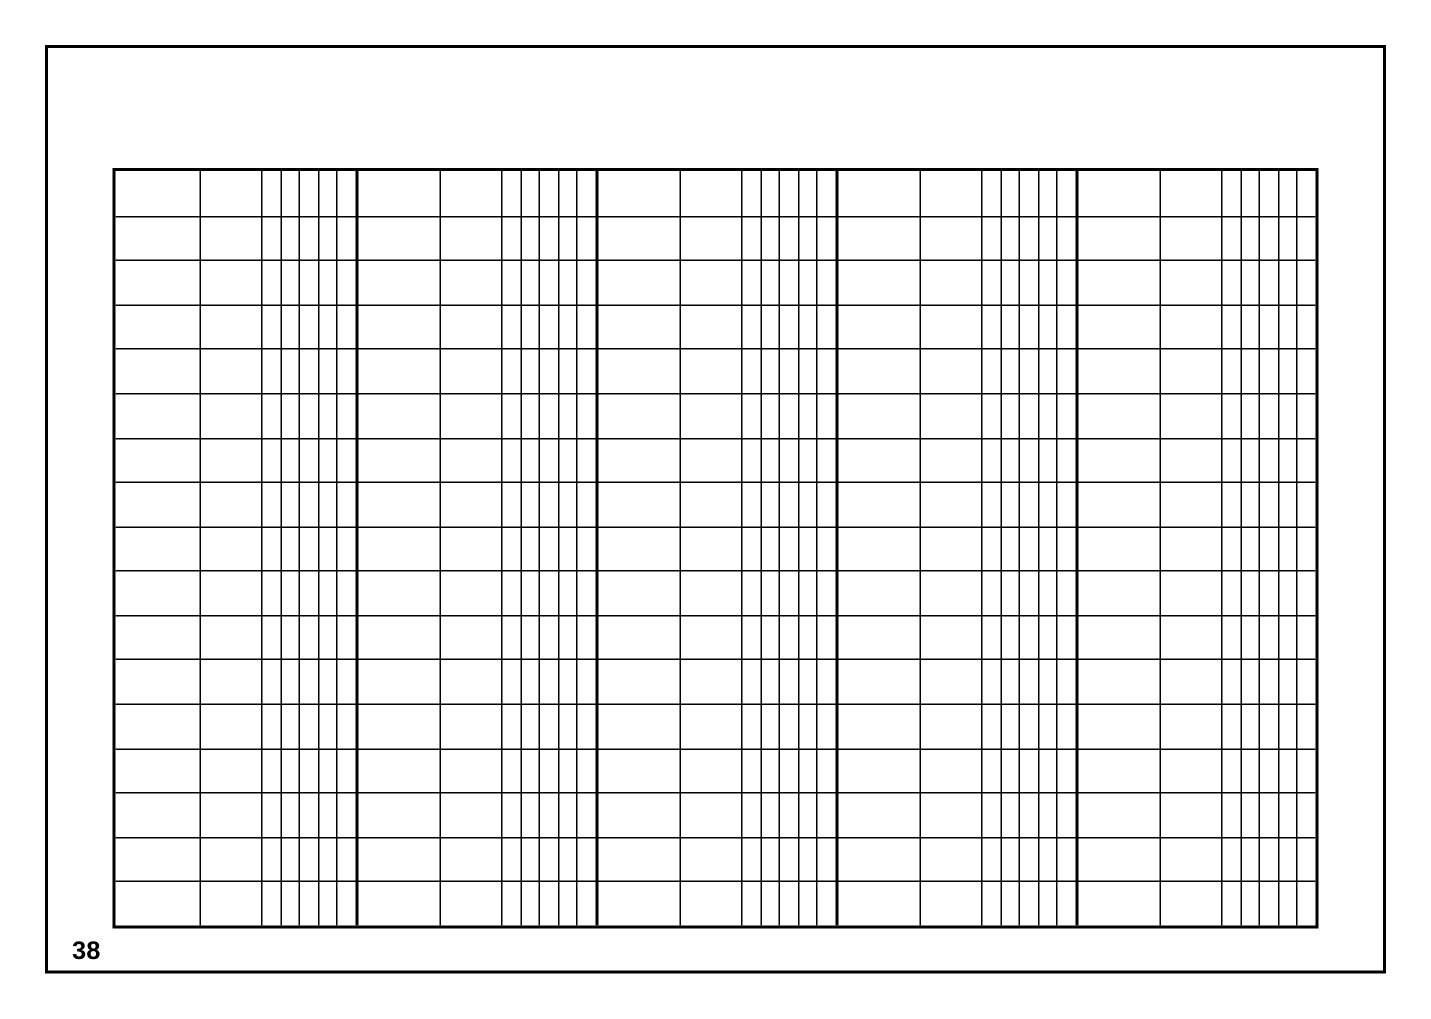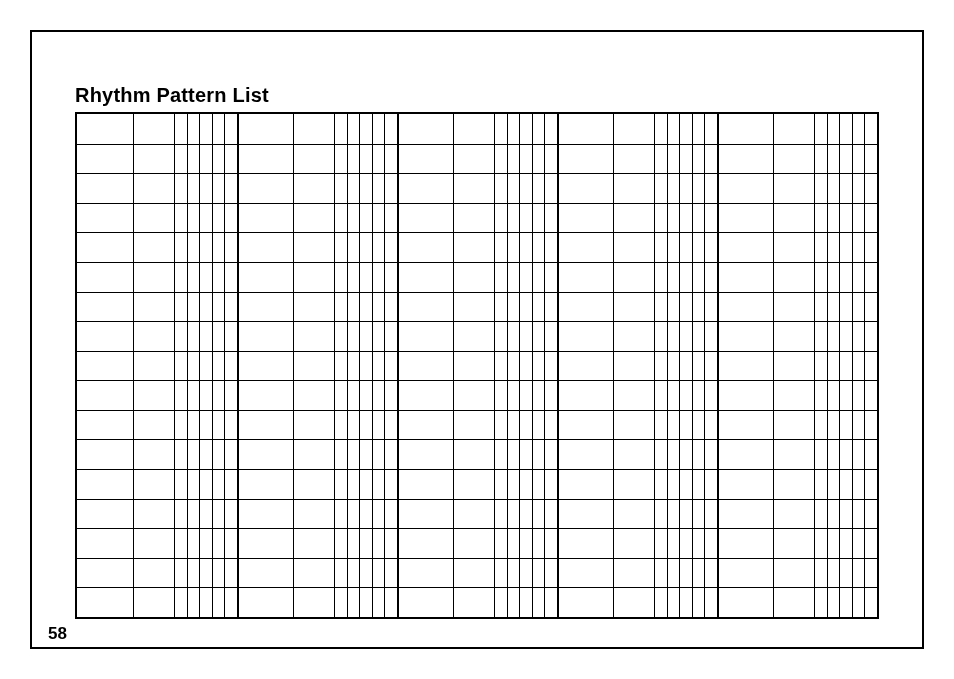--- a/index.html
+++ b/index.html
@@ -12,22 +12,21 @@
   .grid{position:absolute;inset:0;border:2px solid #000}
   .h{position:absolute;left:0;right:0;height:0;border-top:1px solid #000}
   .v{position:absolute;top:0;bottom:0;width:0;border-left:1px solid #000}
   .v.thick{border-left:2px solid #000}
 </style>
 </head>
 <body>
 
 <div class="page">
   <div class="frame"></div>
-  <div class="title">Rhythm Pattern List</div>
-  <div class="pnum">58</div>
+  <div class="pnum">38</div>
   <div class="gridwrap">
     <div class="grid" id="grid">
         <div class="h" style="top: 5.88235%;"></div>
         <div class="h" style="top: 11.7647%;"></div>
         <div class="h" style="top: 17.6471%;"></div>
         <div class="h" style="top: 23.5294%;"></div>
         <div class="h" style="top: 29.4118%;"></div>
         <div class="h" style="top: 35.2941%;"></div>
         <div class="h" style="top: 41.1765%;"></div>
         <div class="h" style="top: 47.0588%;"></div>

